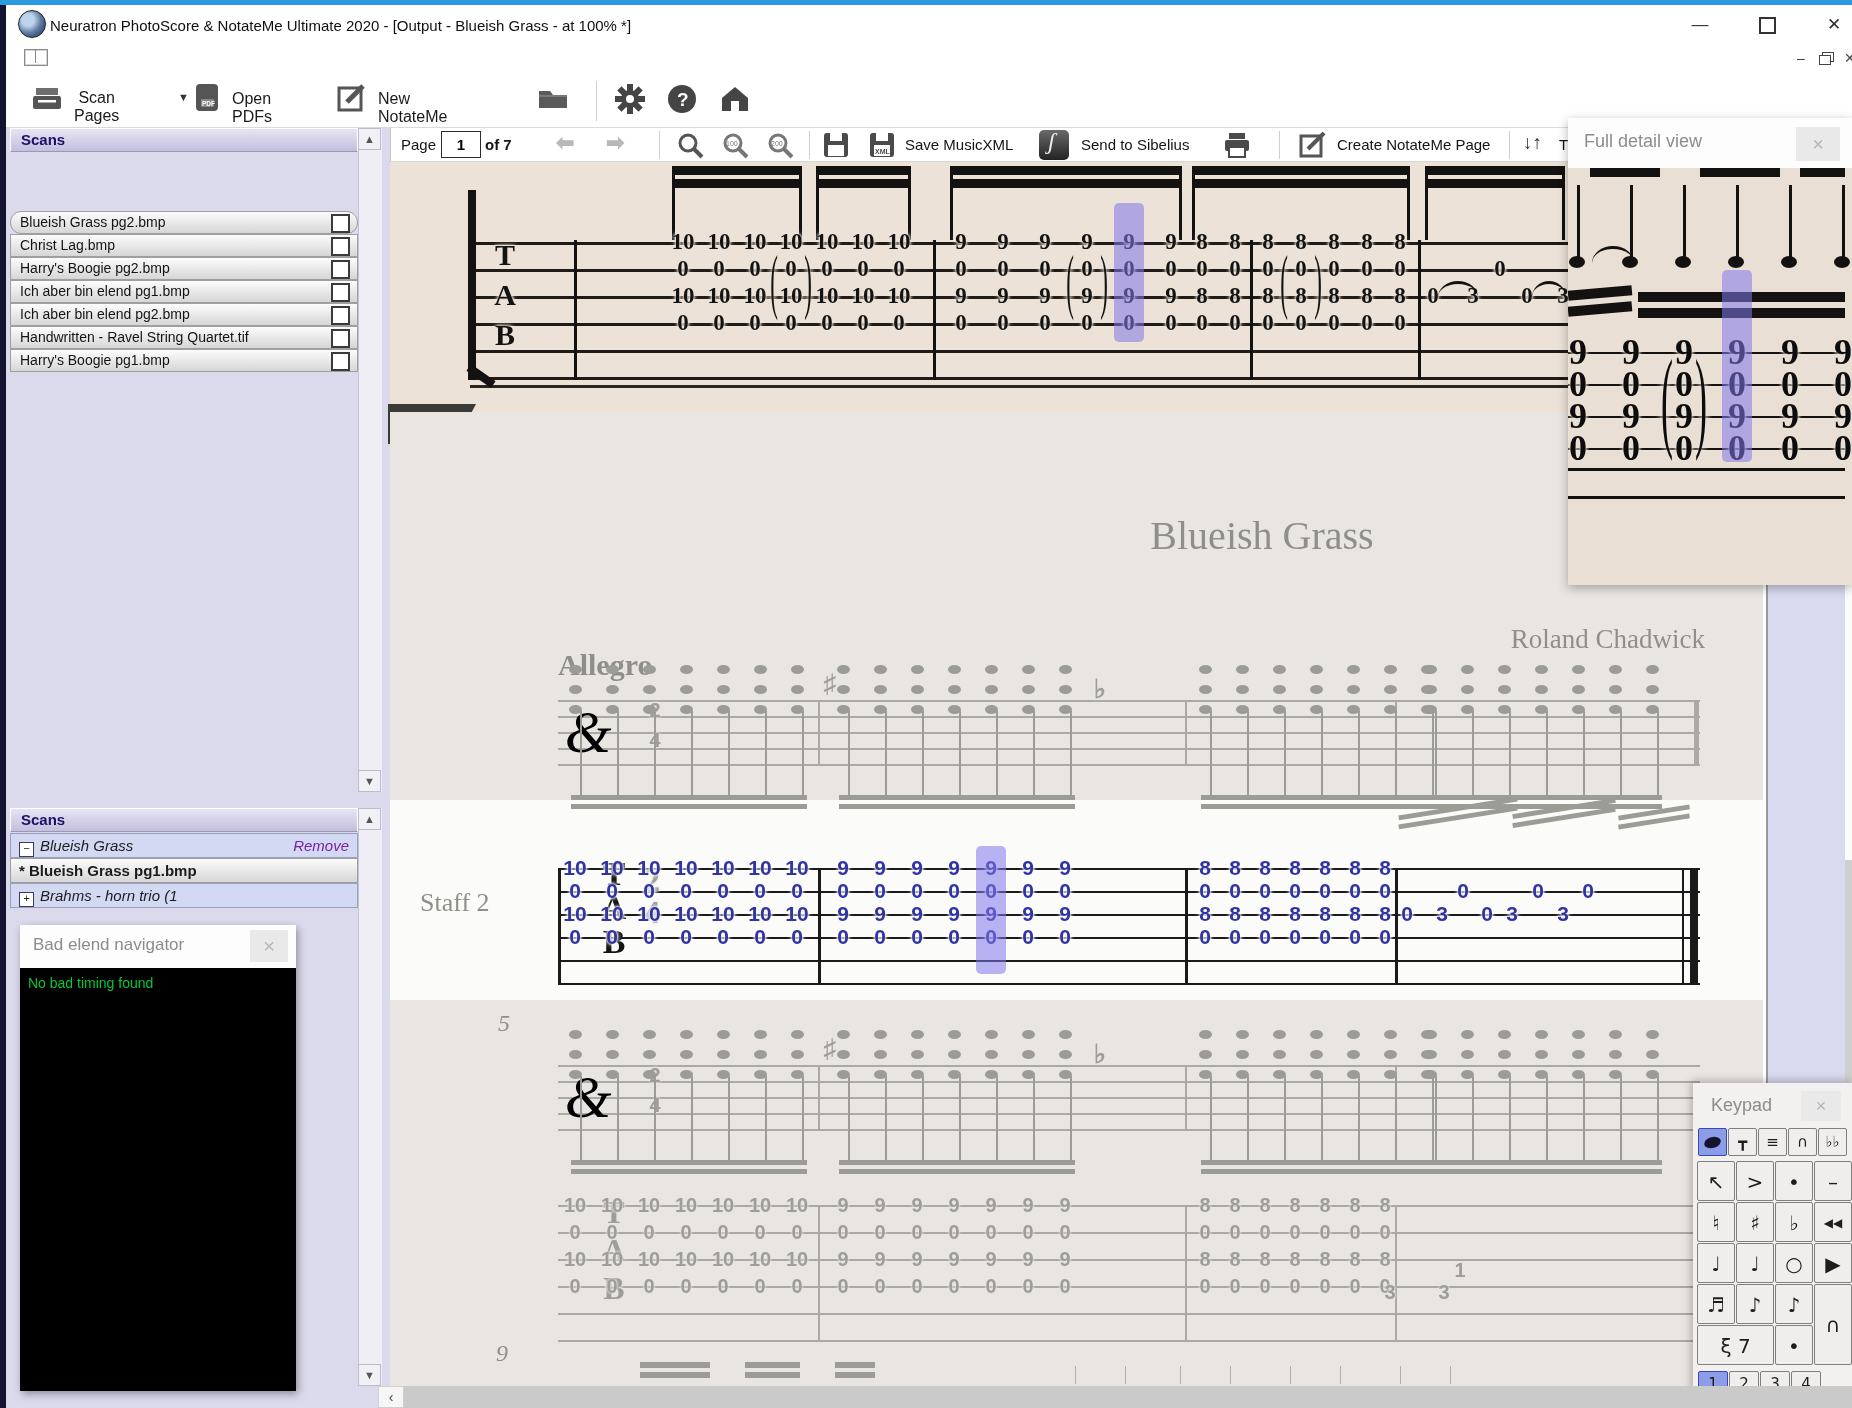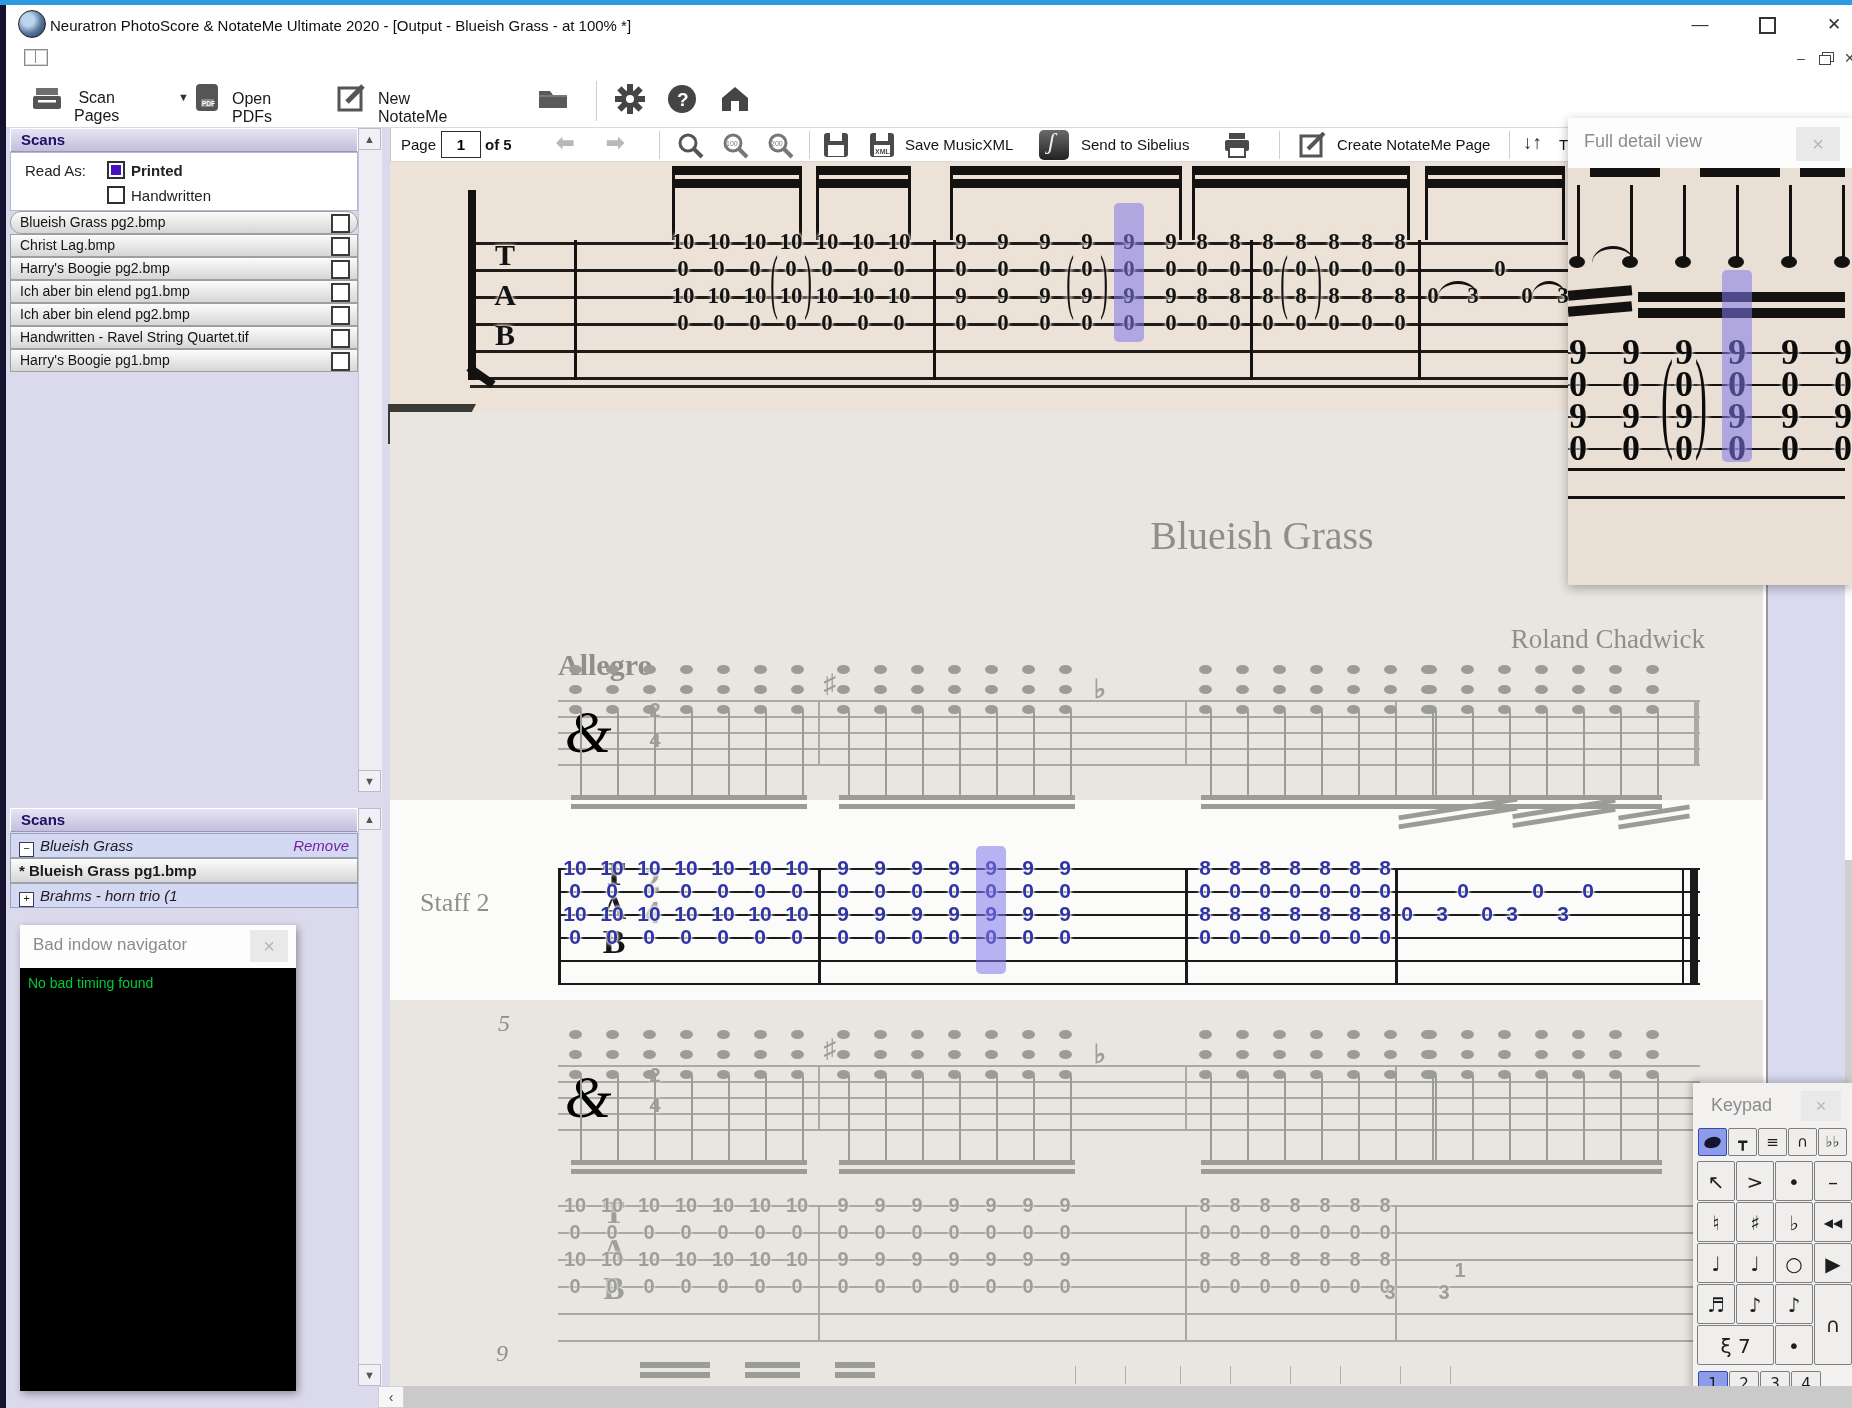--- a/index.html
+++ b/index.html
@@ -152,29 +152,20 @@
     <div class="abs" style="left:712px;top:8px;">
       <svg width="34" height="32">
           <path d="M4 15 L17 4 L30 15 V28 H4 Z" fill="#454545"></path>
           <rect x="13" y="18" width="8" height="10" fill="#fff"></rect>
         </svg>
     </div>
   </div>
 
   <div class="abs" id="sidebar">
     <div class="abs phdr" style="top:0;">Scans</div>
-    <div class="abs" id="readas">
-      <span class="abs" style="left:14px;top:9px;">Read As:</span>
-      <span class="abs cb" style="left:96px;top:8px;">
-          <span class="cbfill"></span>
-        </span>
-      <span class="abs" style="left:120px;top:9px;font-weight:bold;">Printed</span>
-      <span class="abs cb" style="left:96px;top:33px;"></span>
-      <span class="abs" style="left:120px;top:34px;">Handwritten</span>
-    </div>
     <div id="scanfiles">
         <div class="abs frow" style="top: 83px; border-radius: 11px;">Blueish Grass pg2.bmp<div class="frowcb"></div></div>
         <div class="abs frow" style="top: 106px;">Christ Lag.bmp<div class="frowcb"></div></div>
         <div class="abs frow" style="top: 129px;">Harry's Boogie pg2.bmp<div class="frowcb"></div></div>
         <div class="abs frow" style="top: 152px;">Ich aber bin elend pg1.bmp<div class="frowcb"></div></div>
         <div class="abs frow" style="top: 175px;">Ich aber bin elend pg2.bmp<div class="frowcb"></div></div>
         <div class="abs frow" style="top: 198px;">Handwritten - Ravel String Quartet.tif<div class="frowcb"></div></div>
         <div class="abs frow" style="top: 221px;">Harry's Boogie pg1.bmp<div class="frowcb"></div></div>
       </div>
 
@@ -188,32 +179,32 @@
         <div class="abs scorerow" style="top: 730px; background: linear-gradient(rgb(252, 252, 252), rgb(214, 214, 214)); border: 1px solid rgb(159, 159, 159); font-weight: bold;"><span>* Blueish Grass pg1.bmp</span></div>
         <div class="abs scorerow" style="top: 755px; background: rgb(211, 217, 243); border: 1px solid rgb(154, 160, 192); font-style: italic;"><span class="expbox">+</span><span>Brahms - horn trio (1</span></div>
       </div>
     <div class="abs sbtrack" style="left:352px;top:680px;width:23px;height:578px;"></div>
     <div class="abs sbarrow" style="left:352px;top:680px;">▲</div>
     <div class="abs sbarrow" style="left:352px;top:1236px;">▼</div>
   </div>
 
   <div class="abs" id="btn-panel">
     <div class="abs" id="btn-title">
-      <span>Bad indow navigator</span>
+      <span>Bad elend navigator</span>
       <div class="abs closebox" style="left:230px;top:5px;width:38px;height:32px;font-size:20px;line-height:32px;">×</div>
     </div>
     <div class="abs" id="btn-body">
       <div class="abs" id="btn-msg">No bad timing found</div>
     </div>
   </div>
 
   <div class="abs" id="doctb">
     <span class="abs dtxt" style="left:10px;">Page</span>
     <div class="abs" id="pagebox">1</div>
-    <span class="abs dtxt" style="left:94px;font-weight:bold;">of 5</span>
+    <span class="abs dtxt" style="left:94px;font-weight:bold;">of 7</span>
     <span class="abs navarr" style="left:165px;">⬅</span>
     <span class="abs navarr" style="left:215px;">➡</span>
     <div class="abs vsep" style="left:268px;top:3px;height:28px;"></div>
     <svg class="abs" style="left:285px;top:4px;" width="30" height="28">
         <circle cx="12" cy="11" r="8" fill="none" stroke="#555" stroke-width="3"></circle>
         <line x1="18" y1="17" x2="26" y2="25" stroke="#555" stroke-width="4"></line>
       </svg>
     <svg class="abs" style="left:330px;top:4px;" width="30" height="28">
         <circle cx="12" cy="11" r="8" fill="none" stroke="#777" stroke-width="3"></circle>
         <line x1="18" y1="17" x2="26" y2="25" stroke="#777" stroke-width="4"></line>

